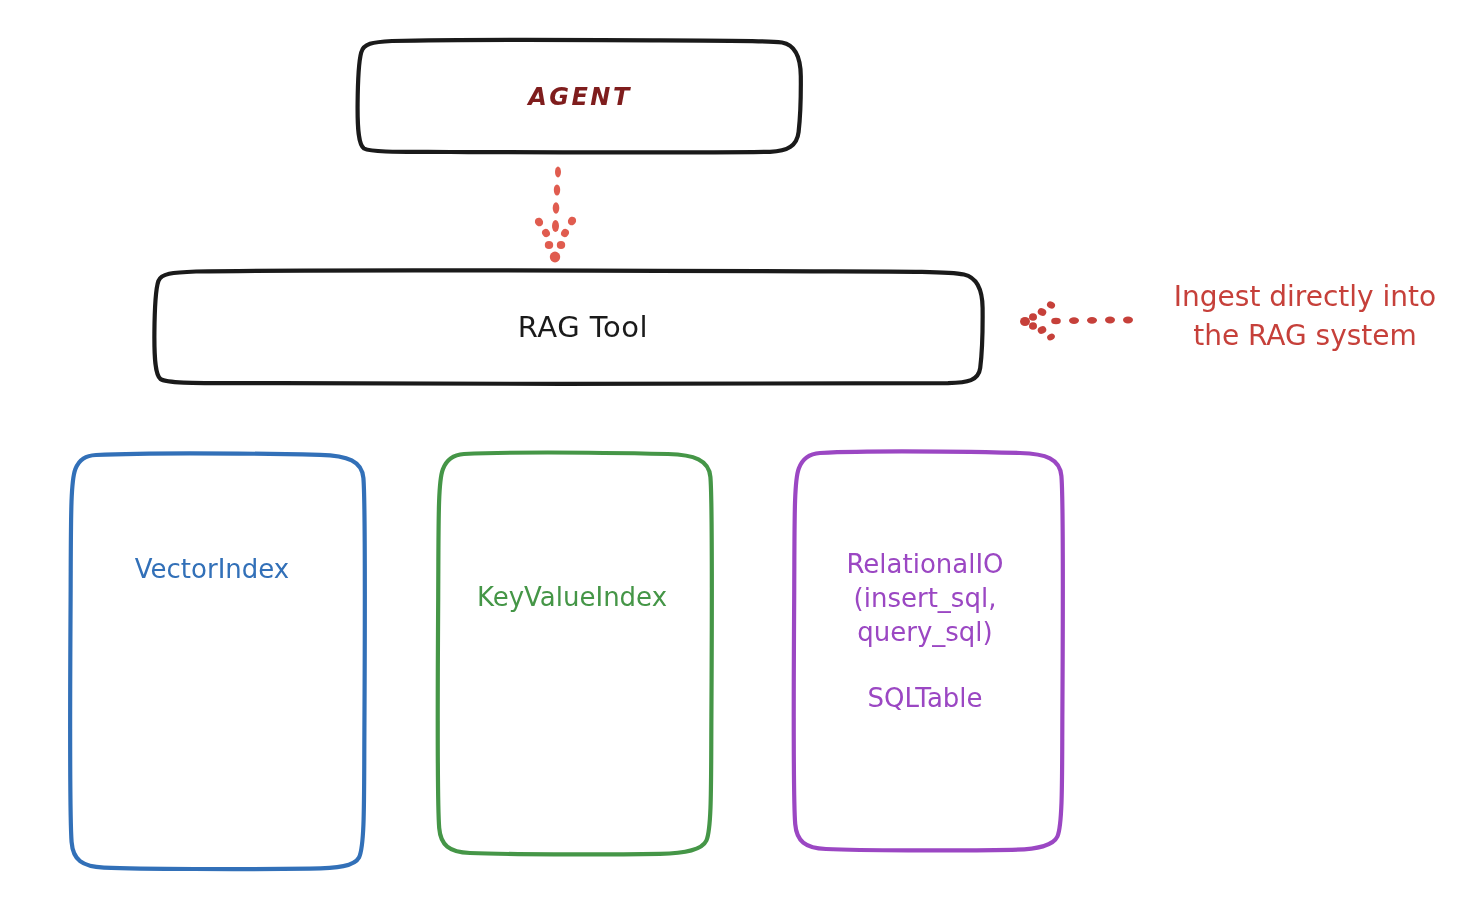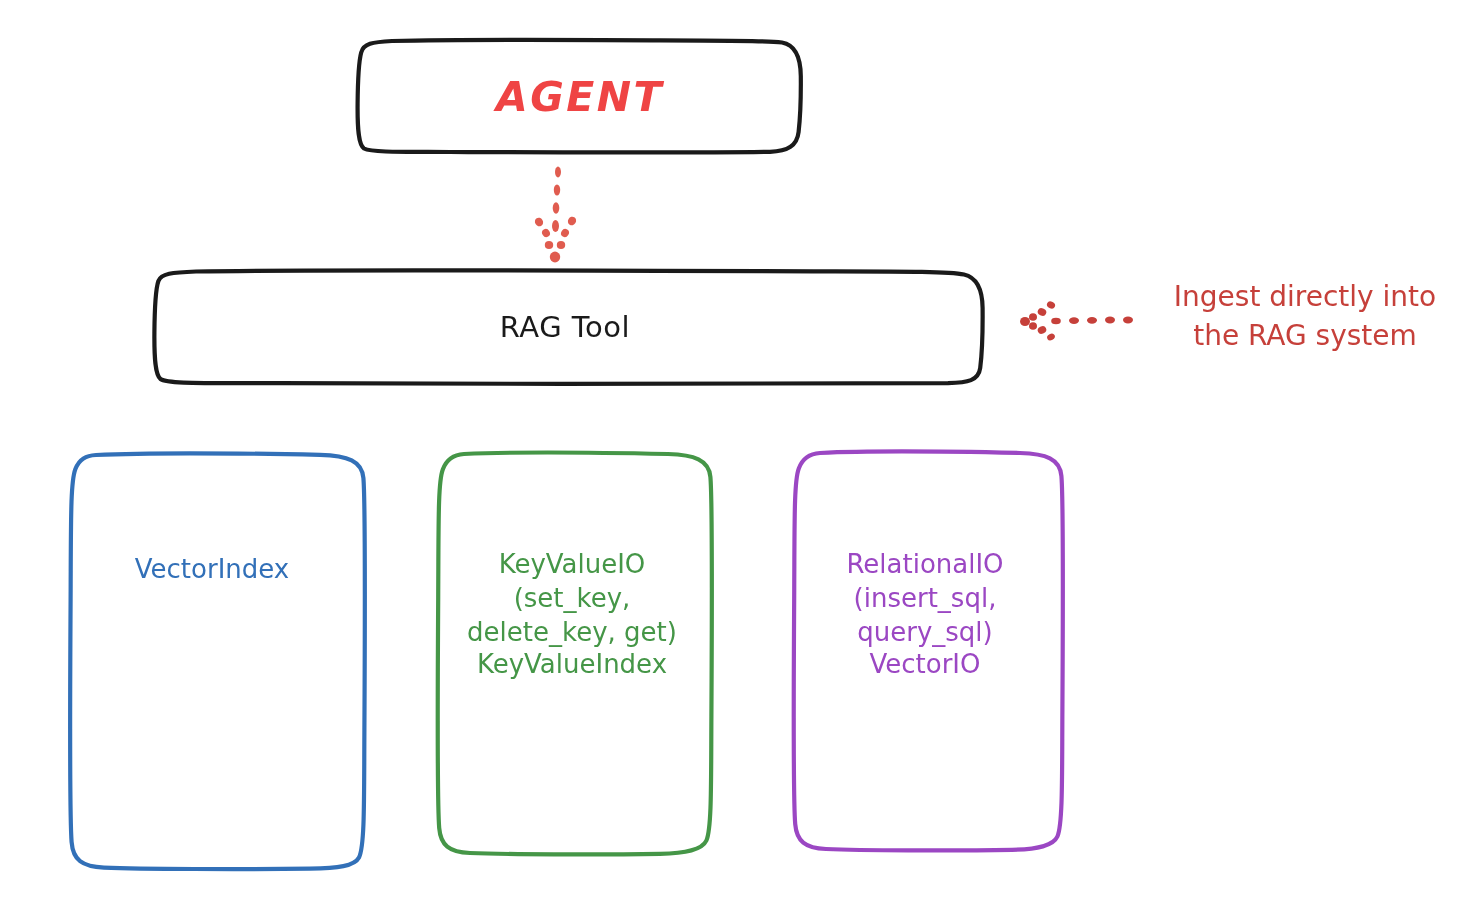--- a/index.html
+++ b/index.html
@@ -30,28 +30,28 @@
     flex-direction: column;
     align-items: center;
     justify-content: center;
     text-align: center;
     pointer-events: none;
     font-family: "DejaVu Sans", sans-serif;
   }
   
   #agent-box { left: 358px; top: 40px; width: 444px; height: 114px; }
   #agent-box .title {
-    font-size: 41px;
+    font-size: 24px;
     font-style: italic;
     font-weight: 700;
     letter-spacing: 2.5px;
-    color: #ef4444;
-  }
-  
-  #rag-box { left: 151px; top: 270px; width: 828px; height: 114px; }
+    color: #7f1d1d;
+  }
+  
+  #rag-box { left: 169px; top: 270px; width: 828px; height: 114px; }
   #rag-box .title {
     font-size: 29px;
     color: #1a1a1a;
     letter-spacing: 0.5px;
   }
   
   .store-label {
     position: absolute;
     display: flex;
     flex-direction: column;
@@ -62,20 +62,21 @@
   }
   .store-label .api {
     font-size: 26px;
     line-height: 1.30;
     font-weight: 500;
     white-space: pre-line;
   }
   .store-label .index {
     font-size: 26px;
     font-weight: 500;
+    margin-top: 34px;
   }
   #vector-label  { left: 62px;  top: 530px; width: 300px; color: #3270b8; }
   #vector-label .index { margin-top: 24px; }
   #keyvalue-label{ left: 428px; top: 548px; width: 288px; color: #459647; }
   #relational-label { left: 786px; top: 548px; width: 278px; color: #9b47c3; text-align: center; }
 
   
   #annotation {
     position: absolute;
     left: 1140px;
@@ -204,29 +205,26 @@
 
   <div class="node-label" id="rag-box">
     <span class="title">RAG Tool</span>
   </div>
 
   <div class="store-label" id="vector-label">
     <span class="index">VectorIndex</span>
   </div>
 
   <div class="store-label" id="keyvalue-label">
-    <span class="api">KeyValueIO
-(set_key,
-delete_key, get)</span>
     <span class="index">KeyValueIndex</span>
   </div>
 
   <div class="store-label" id="relational-label">
     <span class="api">RelationalIO
 (insert_sql,
 query_sql)</span>
-    <span class="index">VectorIO</span>
+    <span class="index">SQLTable</span>
   </div>
 
   <div id="annotation">Ingest directly into
 the RAG system</div>
 
 </div>
 
 </body></html>

